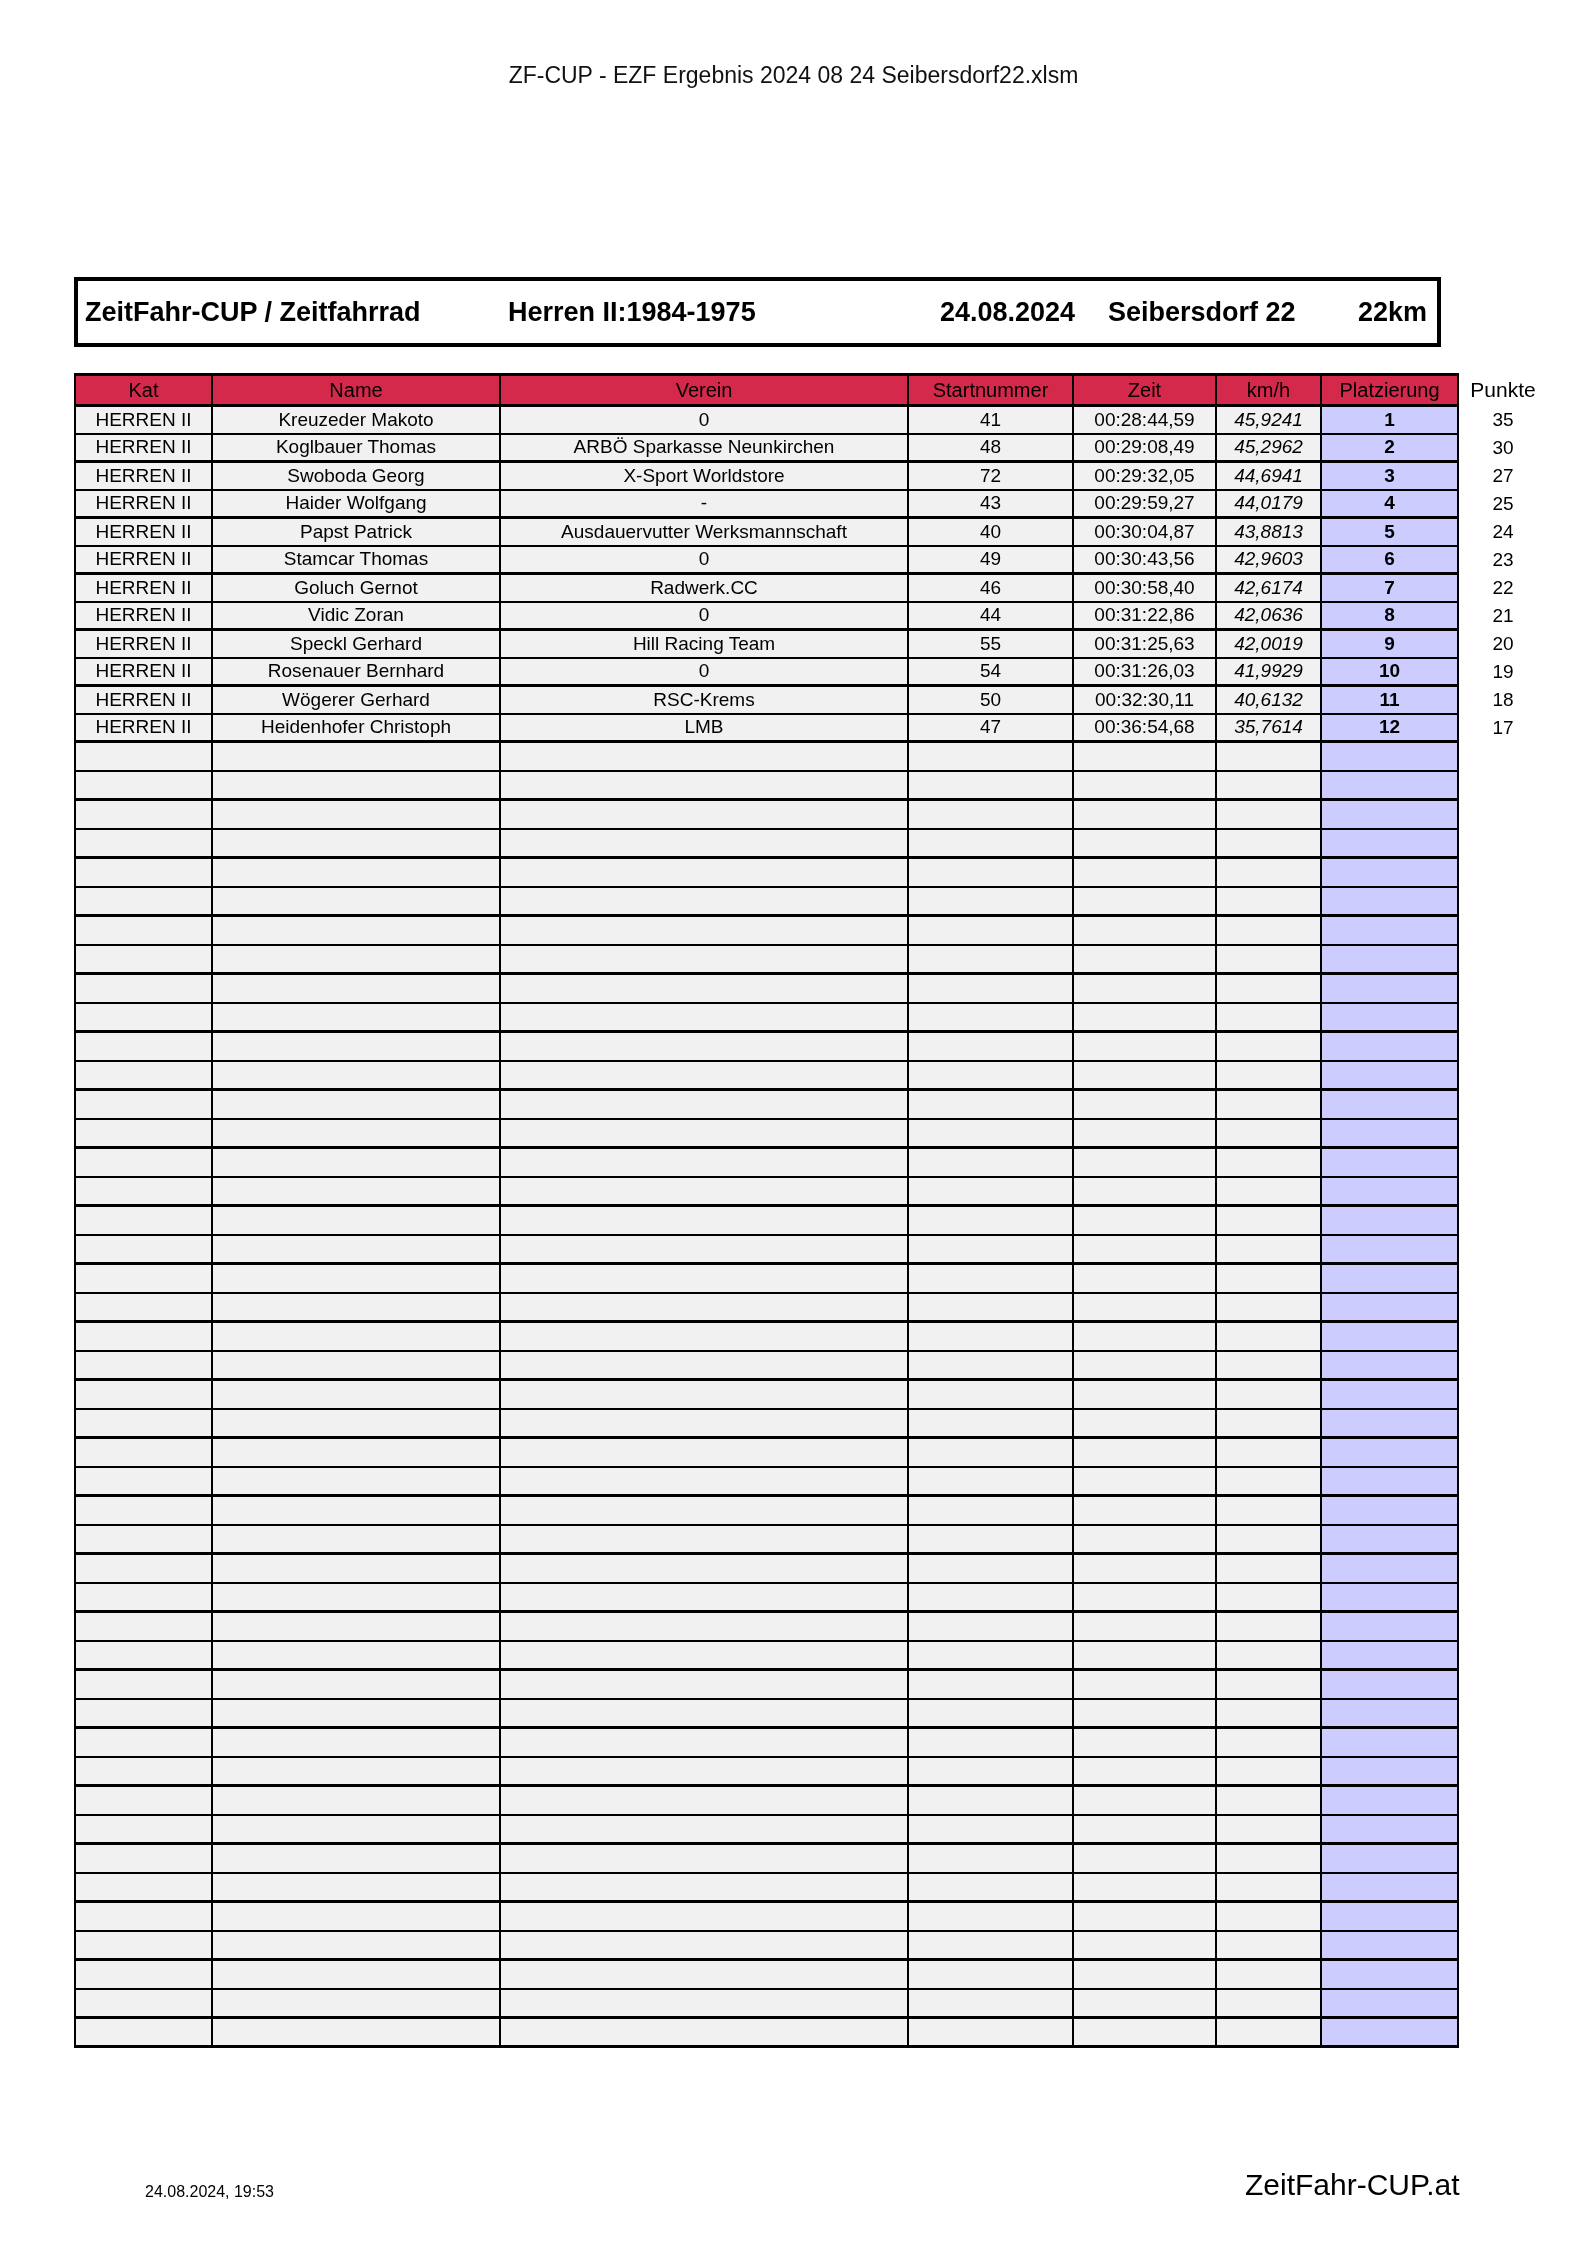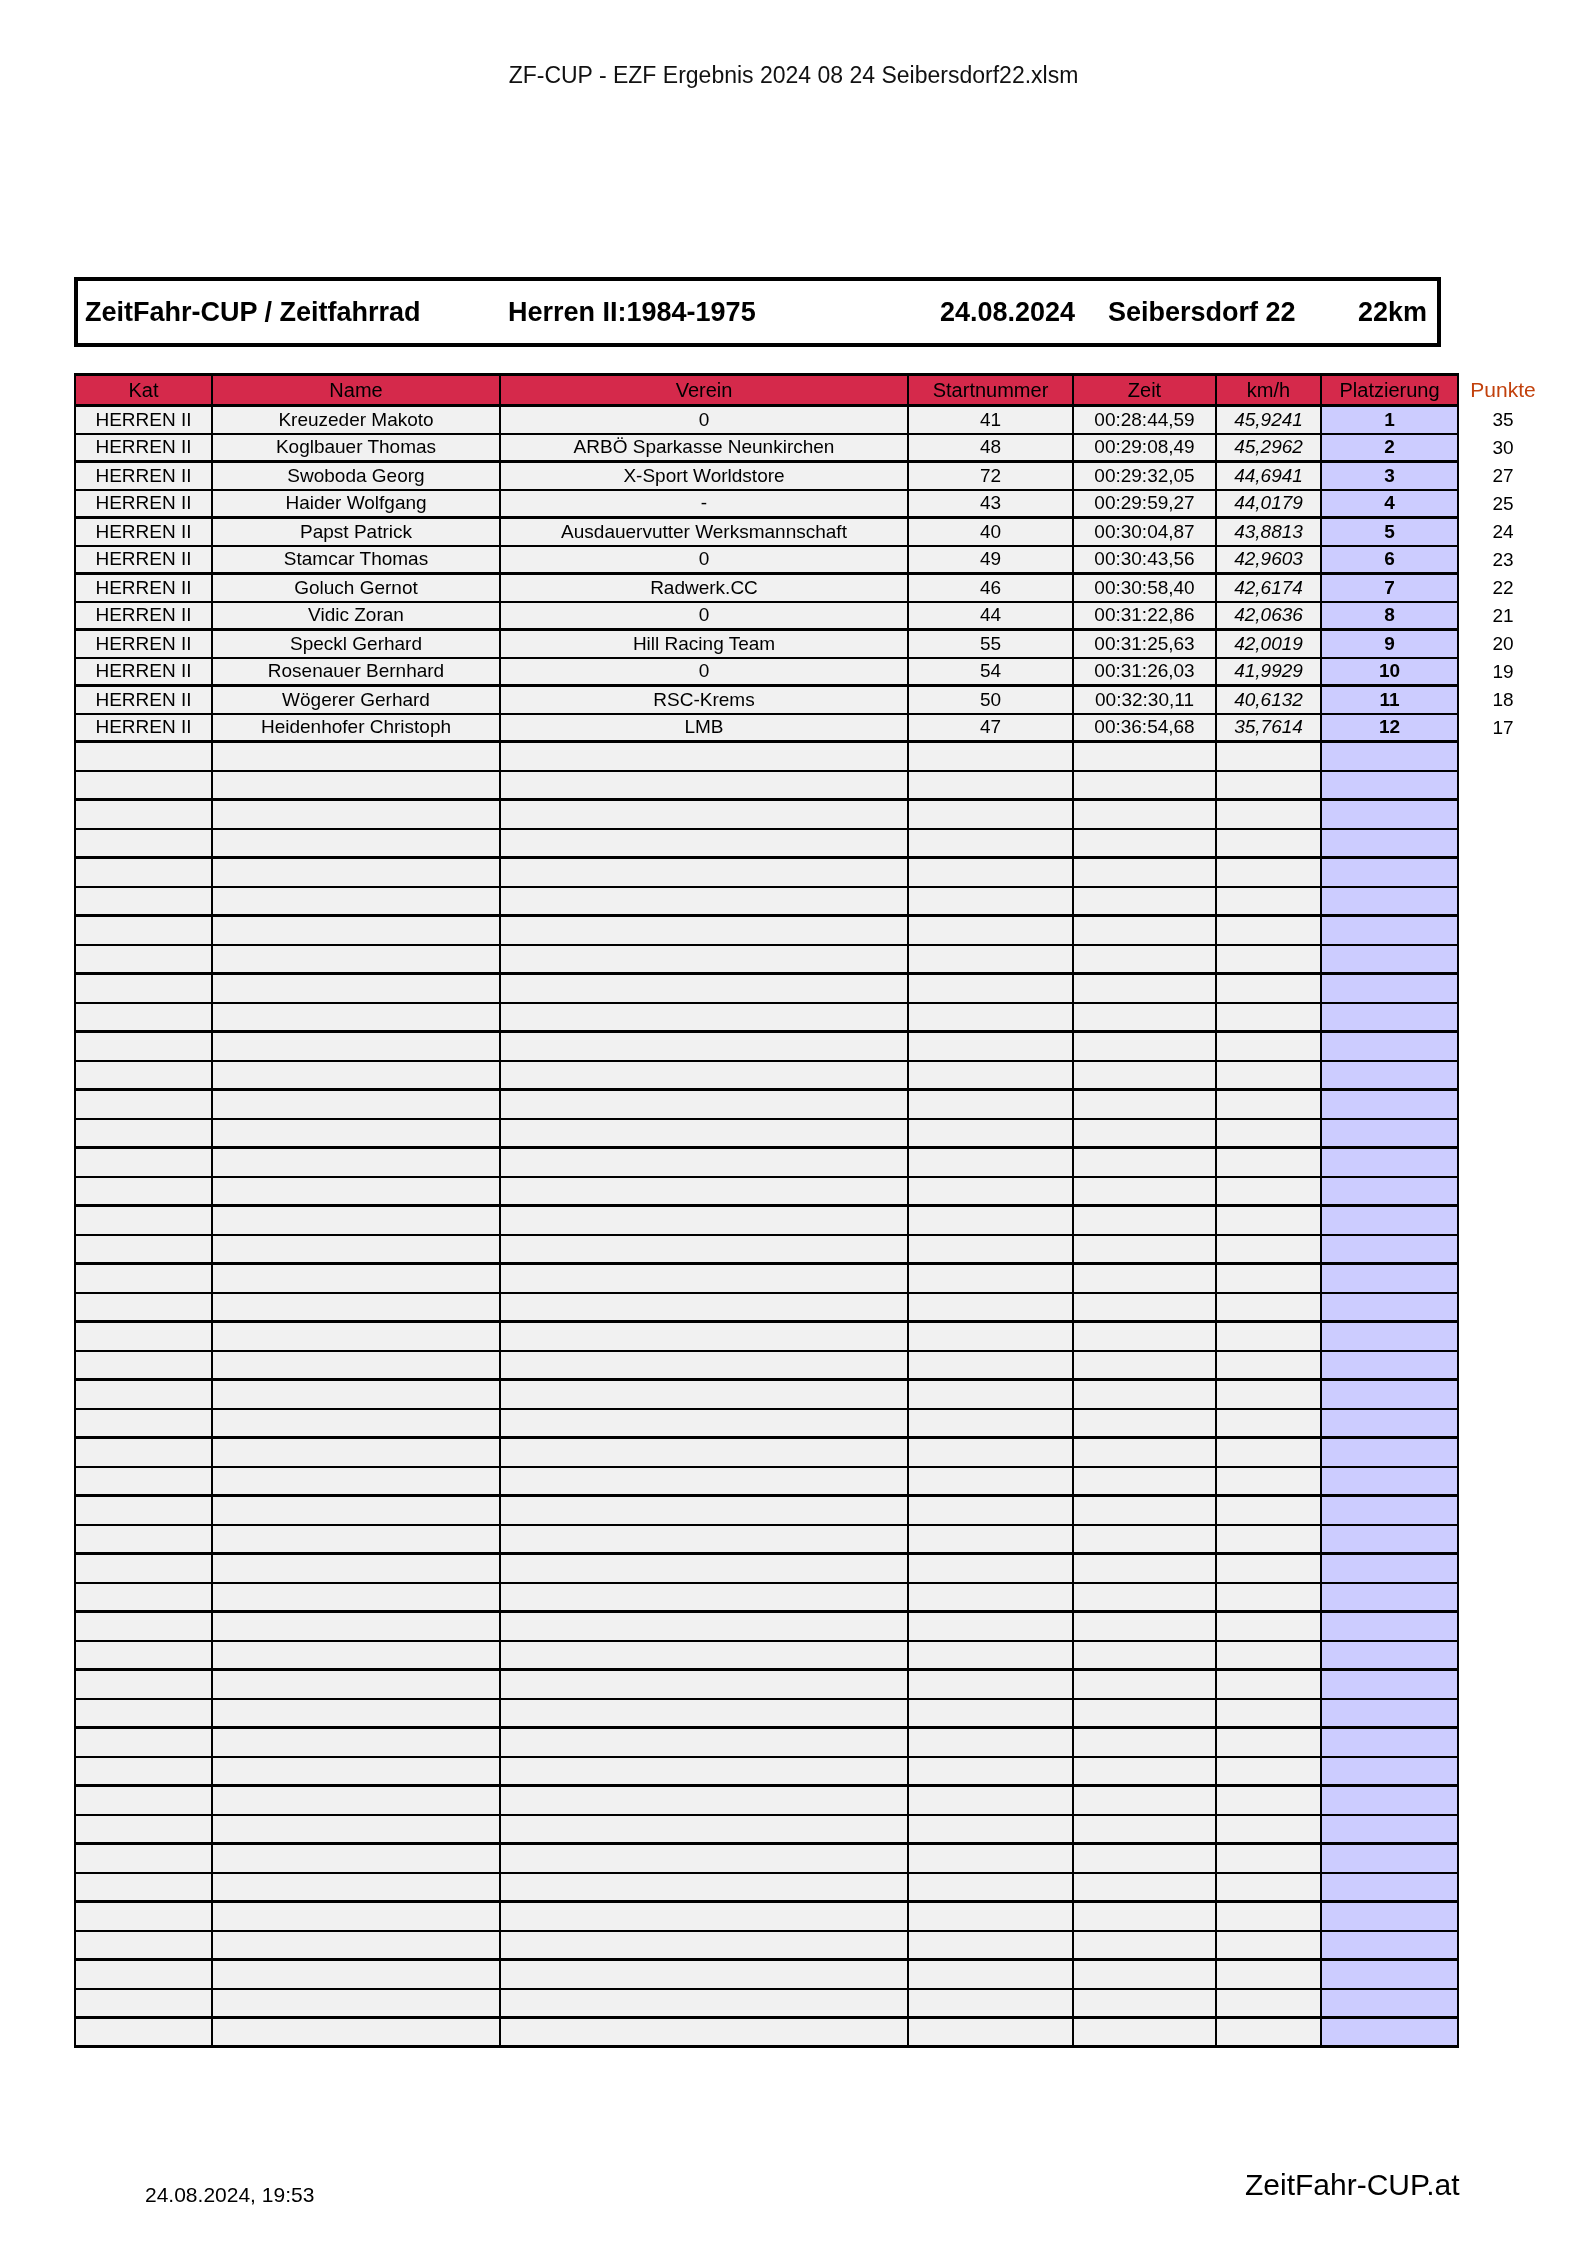--- a/index.html
+++ b/index.html
@@ -51,23 +51,23 @@
   td.c-kat{width:137px;border-left:3px solid #000;}
   td.c-name{width:288px;}
   td.c-verein{width:408px;}
   td.c-start{width:165px;}
   td.c-zeit{width:143px;text-align:right;padding-right:3px;}
   td.c-kmh{width:105px;text-align:right;padding-right:5px;font-style:italic;}
   td.c-platz{width:137px;border-right:3px solid #000;font-weight:bold;font-size:18px;}
   td.c-punkte{width:90px;border:none !important;background:#fff !important;font-style:normal;font-weight:normal;text-align:center;}
   tr.hdr td.c-zeit, tr.hdr td.c-kmh{text-align:center;font-style:normal;padding:0;}
   tr.hdr td.c-platz{font-weight:normal;font-size:20px;}
-  tr.hdr td.c-punkte{font-size:21px;color:#c2410c;}
-
-  .footer-left{position:absolute;left:145px;top:2183px;font-size:21px;}
+  tr.hdr td.c-punkte{font-size:21px;color:#000000;}
+
+  .footer-left{position:absolute;left:145px;top:2183px;font-size:16px;}
   .footer-center{position:absolute;left:0;top:2183px;width:1587px;text-align:center;font-size:20px;}
   .footer-right{position:absolute;left:1245px;top:2168px;font-size:30px;}
 </style>
 </head>
 <body>
 
 <div class="page">
 
   <div class="filename-header">ZF-CUP - EZF Ergebnis 2024 08 24 Seibersdorf22.xlsm</div>
 

